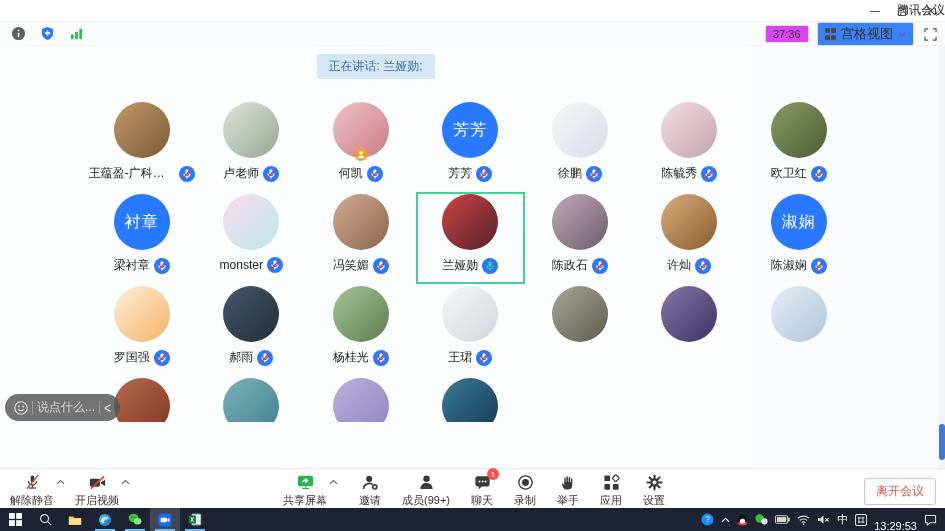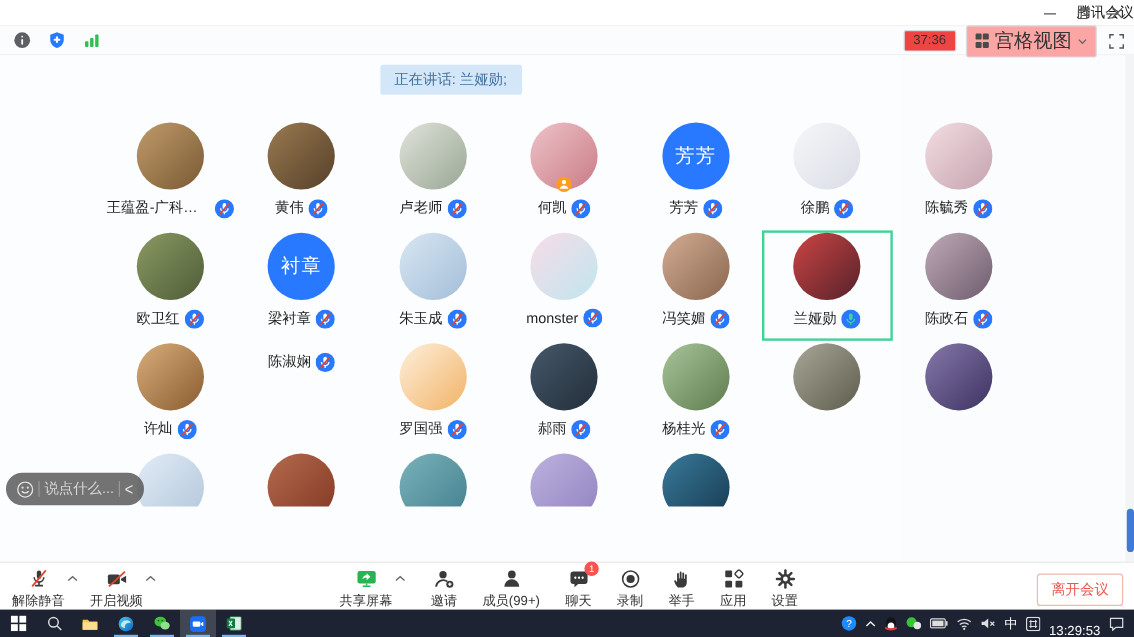--- a/index.html
+++ b/index.html
@@ -10,22 +10,22 @@
   .titlebar { position:absolute; top:0; left:0; width:945px; height:22px; background:#ffffff; display:flex; align-items:center; justify-content:flex-end; border-bottom:1px solid #f0f0f0; }
   .title { font-size:12px; color:#1a1a1a; }
   .win-controls { position:absolute; right:0; top:0; height:22px; display:flex; }
   .win-btn { width:28px; height:22px; display:flex; align-items:center; justify-content:center; cursor:default; }
 
   
   .header { position:absolute; top:22px; left:0; width:945px; height:24px; background:#fbfcfd; border-bottom:1px solid #f1f2f4; display:flex; align-items:center; }
   .hdr-left { display:flex; align-items:center; gap:12px; padding-left:10px; }
   .hdr-ic { width:17px; height:17px; display:flex; align-items:center; justify-content:center; }
   .hdr-right { position:absolute; right:6px; top:0; height:24px; display:flex; align-items:center; gap:8px; }
-  .timer-box { border:1px solid #d9dbde; background:#ef4444; border-radius:2px; font-size:11px; color:#333; padding:2px 7px; }
-  .view-btn { border:1px solid #d9dbde; background:#fca5a5; border-radius:2px; font-size:16px; color:#333; padding:2px 7px; display:flex; align-items:center; gap:5px; }
+  .timer-box { border:1px solid #d9dbde; background:#d946ef; border-radius:2px; font-size:11px; color:#333; padding:2px 7px; }
+  .view-btn { border:1px solid #d9dbde; background:#3b82f6; border-radius:2px; font-size:13px; color:#333; padding:2px 7px; display:flex; align-items:center; gap:5px; }
   .grid-ic { display:inline-grid; grid-template-columns:5px 5px; gap:1.5px; }
   .grid-ic i { width:5px; height:5px; background:#4a4a4a; border-radius:1px; }
 
   
   .main { position:absolute; top:46px; left:0; width:751px; height:422px; background:#fcfdfe; }
   .speak-banner { position:absolute; top:8px; left:50%; transform:translateX(-50%); background:#d4e7f8; color:#41709c; font-size:12px; padding:4px 12px; border-radius:2px; white-space:nowrap; }
 
   .pgrid { position:absolute; left:87px; top:54px; width:768px; height:322px; display:grid; grid-template-columns:repeat(7,109.5px); grid-auto-rows:92px; overflow:hidden; }
   .tile { display:flex; flex-direction:column; align-items:center; padding-top:2px; position:relative; }
   .tile.speaking { outline:2px solid #3fd495; outline-offset:-2px; }
@@ -156,35 +156,20 @@
                 <circle cx="8" cy="8" r="8" fill="#2879ff"></circle>
                 <rect x="6.5" y="3.2" width="3" height="5.6" rx="1.5" fill="#ffffff"></rect>
                 <path d="M4.9 7.6a3.1 3.1 0 0 0 6.2 0" fill="none" stroke="#ffffff" stroke-width="1.1"></path>
                 <line x1="8" y1="10.8" x2="8" y2="12.6" stroke="#ffffff" stroke-width="1.1"></line>
                 <line x1="4" y1="12.6" x2="12.2" y2="3.2" stroke="#e0452f" stroke-width="1.5"></line>
               </svg>
             </span>
           </div>
         </div>
         <div class="tile">
-          <div class="avatar" style="background: linear-gradient(135deg, rgb(154, 122, 80), rgb(85, 64, 42));"></div>
-          <div class="name-row">
-            <span class="pname">黄伟</span>
-            <span class="mic">
-              <svg viewBox="0 0 16 16">
-                <circle cx="8" cy="8" r="8" fill="#2879ff"></circle>
-                <rect x="6.5" y="3.2" width="3" height="5.6" rx="1.5" fill="#ffffff"></rect>
-                <path d="M4.9 7.6a3.1 3.1 0 0 0 6.2 0" fill="none" stroke="#ffffff" stroke-width="1.1"></path>
-                <line x1="8" y1="10.8" x2="8" y2="12.6" stroke="#ffffff" stroke-width="1.1"></line>
-                <line x1="4" y1="12.6" x2="12.2" y2="3.2" stroke="#e0452f" stroke-width="1.5"></line>
-              </svg>
-            </span>
-          </div>
-        </div>
-        <div class="tile">
           <div class="avatar" style="background: linear-gradient(135deg, rgb(223, 228, 218), rgb(154, 166, 148));"></div>
           <div class="name-row">
             <span class="pname">卢老师</span>
             <span class="mic">
               <svg viewBox="0 0 16 16">
                 <circle cx="8" cy="8" r="8" fill="#2879ff"></circle>
                 <rect x="6.5" y="3.2" width="3" height="5.6" rx="1.5" fill="#ffffff"></rect>
                 <path d="M4.9 7.6a3.1 3.1 0 0 0 6.2 0" fill="none" stroke="#ffffff" stroke-width="1.1"></path>
                 <line x1="8" y1="10.8" x2="8" y2="12.6" stroke="#ffffff" stroke-width="1.1"></line>
                 <line x1="4" y1="12.6" x2="12.2" y2="3.2" stroke="#e0452f" stroke-width="1.5"></line>
@@ -282,35 +267,20 @@
                 <circle cx="8" cy="8" r="8" fill="#2879ff"></circle>
                 <rect x="6.5" y="3.2" width="3" height="5.6" rx="1.5" fill="#ffffff"></rect>
                 <path d="M4.9 7.6a3.1 3.1 0 0 0 6.2 0" fill="none" stroke="#ffffff" stroke-width="1.1"></path>
                 <line x1="8" y1="10.8" x2="8" y2="12.6" stroke="#ffffff" stroke-width="1.1"></line>
                 <line x1="4" y1="12.6" x2="12.2" y2="3.2" stroke="#e0452f" stroke-width="1.5"></line>
               </svg>
             </span>
           </div>
         </div>
         <div class="tile">
-          <div class="avatar" style="background: linear-gradient(135deg, rgb(216, 230, 242), rgb(163, 190, 216));"></div>
-          <div class="name-row">
-            <span class="pname">朱玉成</span>
-            <span class="mic">
-              <svg viewBox="0 0 16 16">
-                <circle cx="8" cy="8" r="8" fill="#2879ff"></circle>
-                <rect x="6.5" y="3.2" width="3" height="5.6" rx="1.5" fill="#ffffff"></rect>
-                <path d="M4.9 7.6a3.1 3.1 0 0 0 6.2 0" fill="none" stroke="#ffffff" stroke-width="1.1"></path>
-                <line x1="8" y1="10.8" x2="8" y2="12.6" stroke="#ffffff" stroke-width="1.1"></line>
-                <line x1="4" y1="12.6" x2="12.2" y2="3.2" stroke="#e0452f" stroke-width="1.5"></line>
-              </svg>
-            </span>
-          </div>
-        </div>
-        <div class="tile">
           <div class="avatar" style="background: linear-gradient(135deg, rgb(248, 220, 232), rgb(191, 230, 238));"></div>
           <div class="name-row">
             <span class="pname">monster</span>
             <span class="mic">
               <svg viewBox="0 0 16 16">
                 <circle cx="8" cy="8" r="8" fill="#2879ff"></circle>
                 <rect x="6.5" y="3.2" width="3" height="5.6" rx="1.5" fill="#ffffff"></rect>
                 <path d="M4.9 7.6a3.1 3.1 0 0 0 6.2 0" fill="none" stroke="#ffffff" stroke-width="1.1"></path>
                 <line x1="8" y1="10.8" x2="8" y2="12.6" stroke="#ffffff" stroke-width="1.1"></line>
                 <line x1="4" y1="12.6" x2="12.2" y2="3.2" stroke="#e0452f" stroke-width="1.5"></line>
@@ -371,20 +341,21 @@
                 <circle cx="8" cy="8" r="8" fill="#2879ff"></circle>
                 <rect x="6.5" y="3.2" width="3" height="5.6" rx="1.5" fill="#ffffff"></rect>
                 <path d="M4.9 7.6a3.1 3.1 0 0 0 6.2 0" fill="none" stroke="#ffffff" stroke-width="1.1"></path>
                 <line x1="8" y1="10.8" x2="8" y2="12.6" stroke="#ffffff" stroke-width="1.1"></line>
                 <line x1="4" y1="12.6" x2="12.2" y2="3.2" stroke="#e0452f" stroke-width="1.5"></line>
               </svg>
             </span>
           </div>
         </div>
         <div class="tile">
+          <div class="avatar text-avatar" style="background: linear-gradient(135deg, rgb(40, 121, 255), rgb(40, 121, 255));">淑娴</div>
           <div class="name-row">
             <span class="pname">陈淑娴</span>
             <span class="mic">
               <svg viewBox="0 0 16 16">
                 <circle cx="8" cy="8" r="8" fill="#2879ff"></circle>
                 <rect x="6.5" y="3.2" width="3" height="5.6" rx="1.5" fill="#ffffff"></rect>
                 <path d="M4.9 7.6a3.1 3.1 0 0 0 6.2 0" fill="none" stroke="#ffffff" stroke-width="1.1"></path>
                 <line x1="8" y1="10.8" x2="8" y2="12.6" stroke="#ffffff" stroke-width="1.1"></line>
                 <line x1="4" y1="12.6" x2="12.2" y2="3.2" stroke="#e0452f" stroke-width="1.5"></line>
               </svg>
@@ -418,20 +389,35 @@
                 <line x1="8" y1="10.8" x2="8" y2="12.6" stroke="#ffffff" stroke-width="1.1"></line>
                 <line x1="4" y1="12.6" x2="12.2" y2="3.2" stroke="#e0452f" stroke-width="1.5"></line>
               </svg>
             </span>
           </div>
         </div>
         <div class="tile">
           <div class="avatar" style="background: linear-gradient(135deg, rgb(168, 196, 154), rgb(94, 124, 78));"></div>
           <div class="name-row">
             <span class="pname">杨桂光</span>
+            <span class="mic">
+              <svg viewBox="0 0 16 16">
+                <circle cx="8" cy="8" r="8" fill="#2879ff"></circle>
+                <rect x="6.5" y="3.2" width="3" height="5.6" rx="1.5" fill="#ffffff"></rect>
+                <path d="M4.9 7.6a3.1 3.1 0 0 0 6.2 0" fill="none" stroke="#ffffff" stroke-width="1.1"></path>
+                <line x1="8" y1="10.8" x2="8" y2="12.6" stroke="#ffffff" stroke-width="1.1"></line>
+                <line x1="4" y1="12.6" x2="12.2" y2="3.2" stroke="#e0452f" stroke-width="1.5"></line>
+              </svg>
+            </span>
+          </div>
+        </div>
+        <div class="tile">
+          <div class="avatar" style="background: linear-gradient(135deg, rgb(246, 246, 246), rgb(210, 214, 220));"></div>
+          <div class="name-row">
+            <span class="pname">王珺</span>
             <span class="mic">
               <svg viewBox="0 0 16 16">
                 <circle cx="8" cy="8" r="8" fill="#2879ff"></circle>
                 <rect x="6.5" y="3.2" width="3" height="5.6" rx="1.5" fill="#ffffff"></rect>
                 <path d="M4.9 7.6a3.1 3.1 0 0 0 6.2 0" fill="none" stroke="#ffffff" stroke-width="1.1"></path>
                 <line x1="8" y1="10.8" x2="8" y2="12.6" stroke="#ffffff" stroke-width="1.1"></line>
                 <line x1="4" y1="12.6" x2="12.2" y2="3.2" stroke="#e0452f" stroke-width="1.5"></line>
               </svg>
             </span>
           </div>

